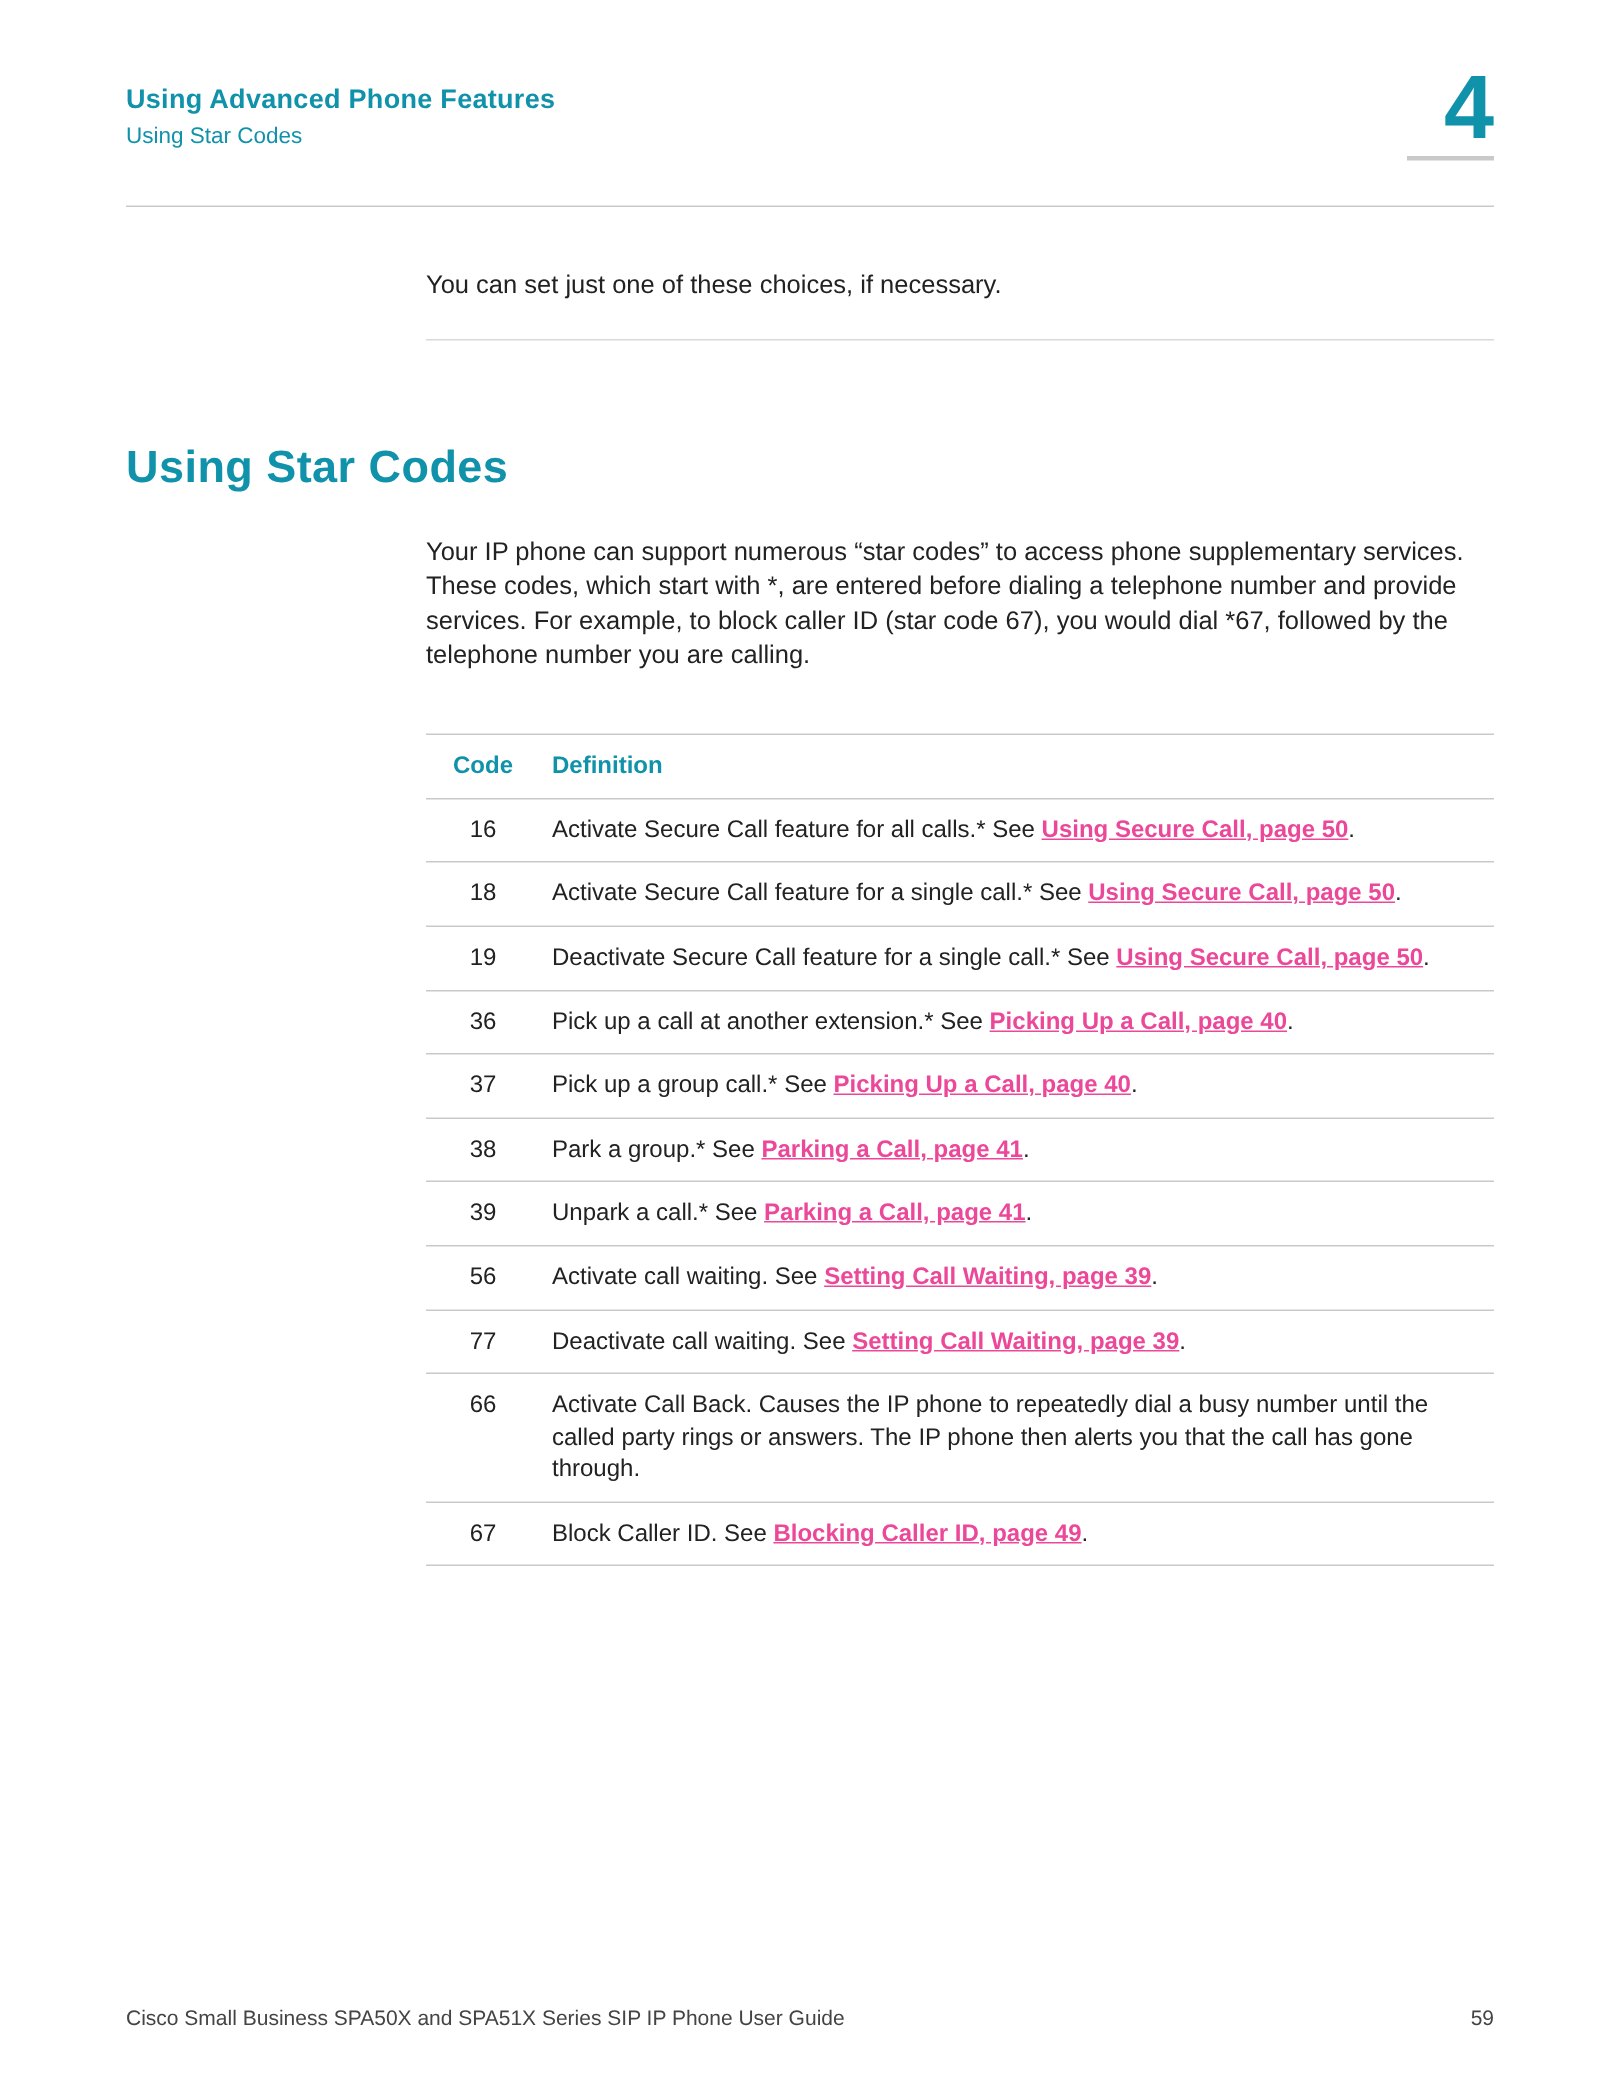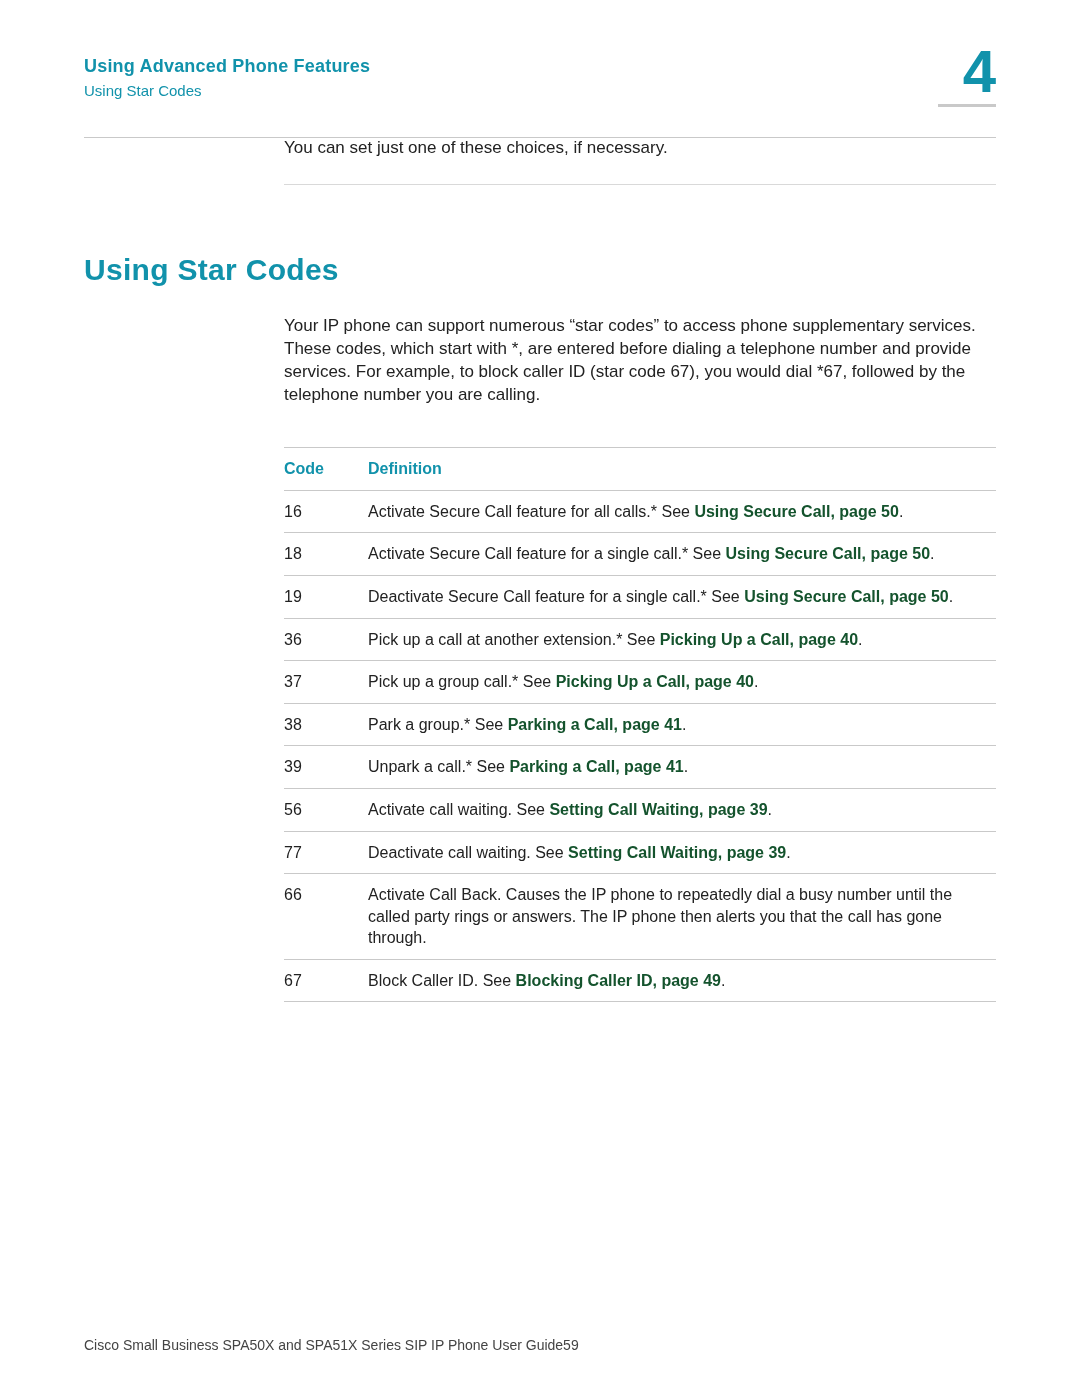--- a/index.html
+++ b/index.html
@@ -6,31 +6,31 @@
   html, body { width: 1080px; background: #fff; font-family: Arial, Helvetica, sans-serif; color: #222; }
   .page { width: 1080px; min-height: 1397px; padding: 56px 84px 36px 84px; position: relative; }
   .header { position: relative; }
   .chapter-title { color: #1192ab; font-weight: bold; font-size: 18px; letter-spacing: 0.2px; }
   .breadcrumb { color: #1192ab; font-size: 15px; margin-top: 5px; }
   .chap-number-wrap { position: absolute; right: 0; top: -14px; text-align: right; }
   .chap-number { color: #1192ab; font-weight: bold; font-size: 60px; line-height: 1; display: block; }
   .chap-underline { width: 58px; height: 3px; background: #c9c9c9; margin-left: auto; margin-top: 2px; }
   .header-rule { border: none; border-top: 1px solid #c9c9c9; margin-top: 38px; }
   .body-area { padding-left: 200px; }
-  .intro-line { font-size: 17px; color: #222; }
+  .intro-line { font-size: 17px; color: #222; margin-top: 42px; }
   .thin-rule { border: none; border-top: 1px solid #d9d9d9; margin-top: 26px; }
   .section-heading { color: #1192ab; font-weight: bold; font-size: 30px; margin-top: 68px; margin-bottom: 28px; letter-spacing: 0.3px; }
   .para { font-size: 17px; line-height: 1.35; color: #222; margin-bottom: 18px; }
   .table-wrap { margin-top: 40px; }
   table { width: 100%; border-collapse: collapse; font-size: 16px; }
   thead th { text-align: left; color: #1192ab; font-weight: bold; padding: 12px 8px 12px 0; border-top: 1px solid #c9c9c9; border-bottom: 1px solid #c9c9c9; vertical-align: top; }
   tbody td { padding: 10px 8px 10px 0; border-bottom: 1px solid #c9c9c9; vertical-align: top; line-height: 1.35; color: #222; }
-  .col-code { width: 84px; }
-  .link { color: #14532d; font-weight: bold; }
-  .footer { position: absolute; bottom: 44px; left: 84px; right: 84px; display: flex; justify-content: flex-start; font-size: 14px; color: #444; }
+  .col-code { width: 84px; text-align: center; }
+  .link { color: #ec4899; font-weight: bold; text-decoration: underline; }
+  .footer { position: absolute; bottom: 44px; left: 84px; right: 84px; display: flex; justify-content: space-between; font-size: 14px; color: #444; }
 </style>
 </head>
 <body>
 
 <div class="page">
 
   <div class="header">
     <div class="chapter-title">Using Advanced Phone Features</div>
     <div class="breadcrumb">Using Star Codes</div>
     <div class="chap-number-wrap">

